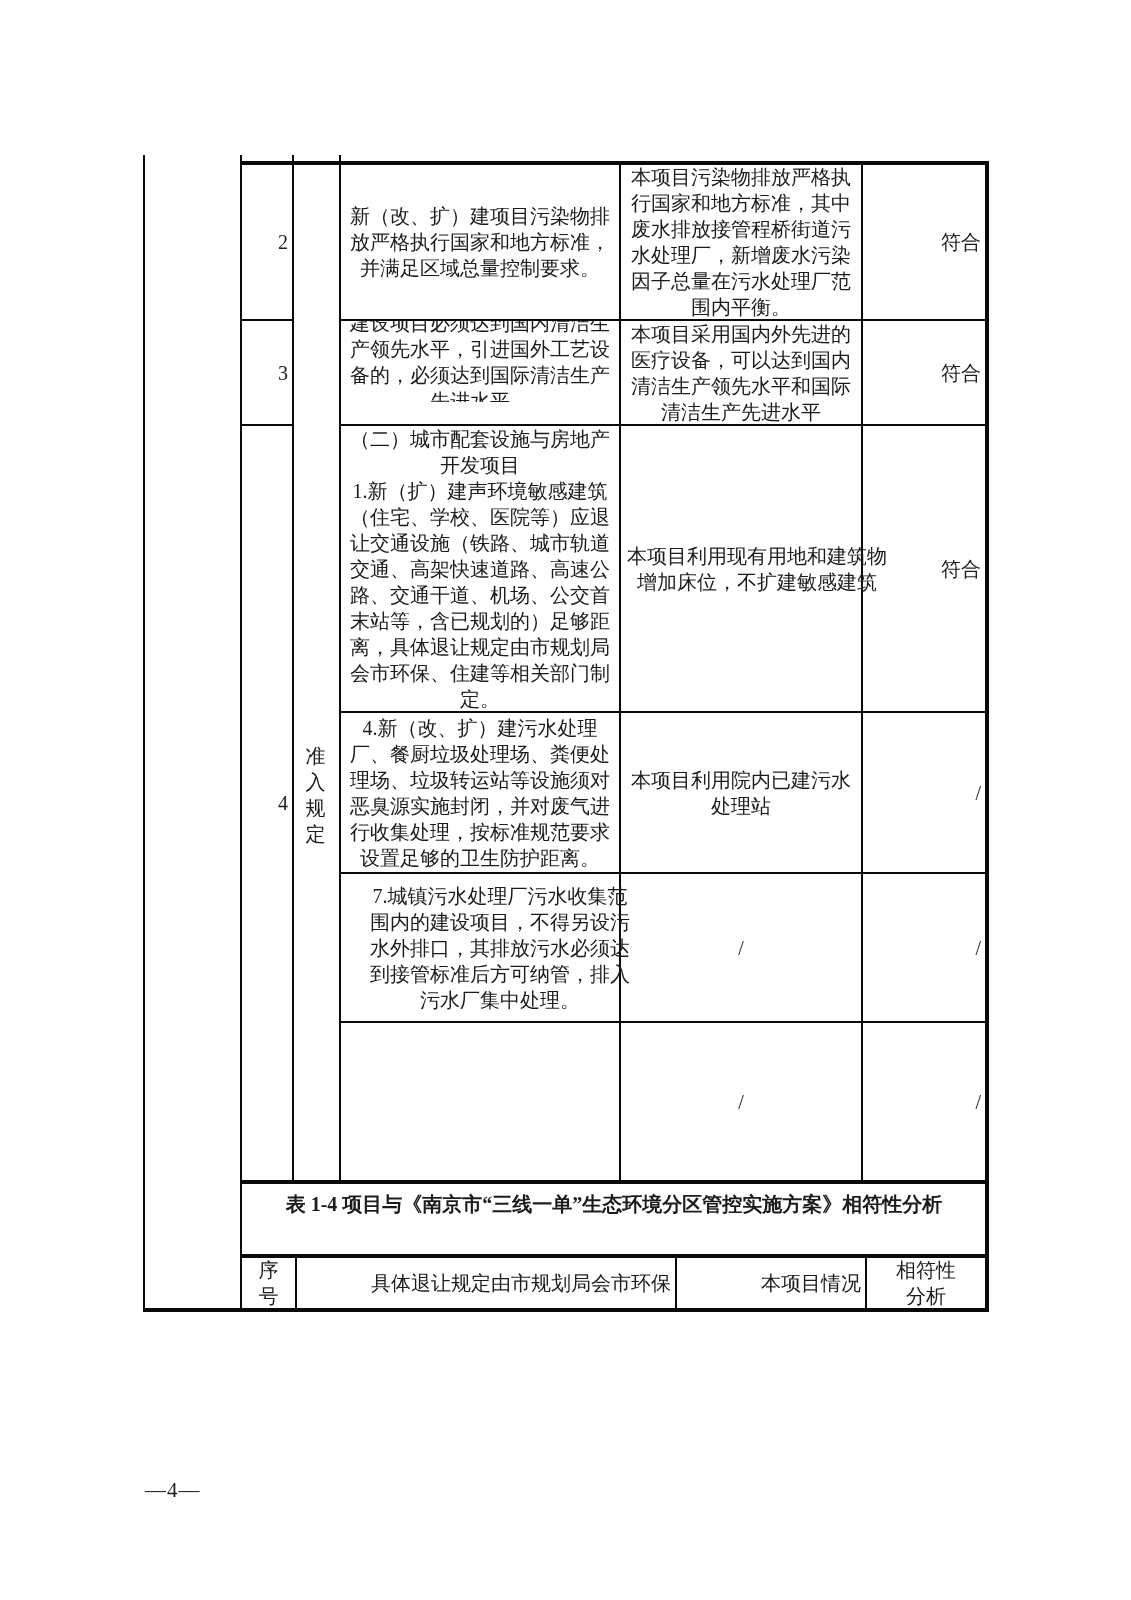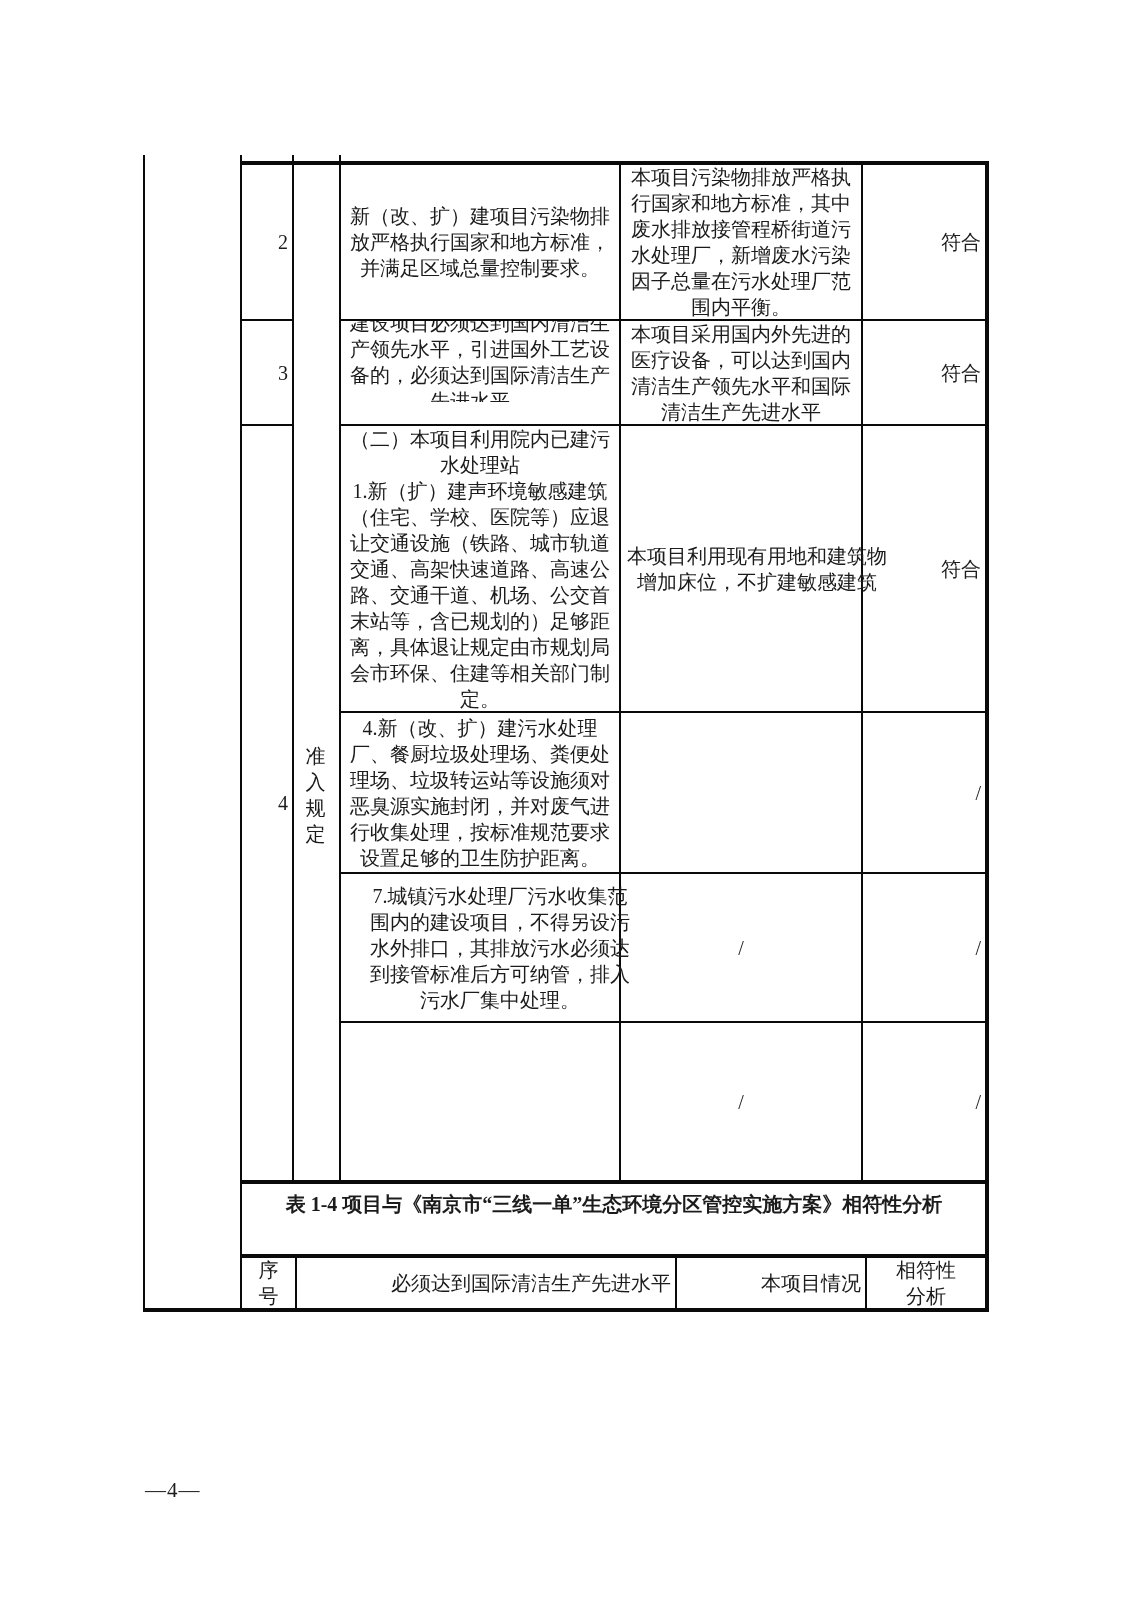--- a/index.html
+++ b/index.html
@@ -85,38 +85,41 @@
     <span class="stacked">准入规定</span>
   </div>
 
   <div class="cell" style="left:341px; top:165px; width:278px; height:154px;">
     <div class="para">新（改、扩）建项目污染物排放严格执行国家和地方标准，并满足区域总量控制要求。</div>
   </div>
   <div class="cell" style="left:341px; top:321px; width:278px; height:81px;">
     <div class="para">建设项目必须达到国内清洁生产领先水平，引进国外工艺设备的，必须达到国际清洁生产先进水平。</div>
   </div>
   <div class="cell" style="left:341px; top:426px; width:278px; height:285px;">
-    <div class="para">（二）本项目利用院内已建污水处理站</div>
+    <div class="para">（二）城市配套设施与房地产开发项目</div>
     <div class="para">1.新（扩）建声环境敏感建筑（住宅、学校、医院等）应退让交通设施（铁路、城市轨道交通、高架快速道路、高速公路、交通干道、机场、公交首末站等，含已规划的）足够距离，具体退让规定由市规划局会市环保、住建等相关部门制定。</div>
   </div>
   <div class="cell" style="left:341px; top:713px; width:278px; height:159px;">
     <div class="para">4.新（改、扩）建污水处理厂、餐厨垃圾处理场、粪便处理场、垃圾转运站等设施须对恶臭源实施封闭，并对废气进行收集处理，按标准规范要求设置足够的卫生防护距离。</div>
   </div>
   <div class="cell" style="left:361px; top:874px; width:278px; height:147px;">
     <div class="para">7.城镇污水处理厂污水收集范围内的建设项目，不得另设污水外排口，其排放污水必须达到接管标准后方可纳管，排入污水厂集中处理。</div>
   </div>
 
   <div class="cell sit" style="left:621px; top:165px; width:240px; height:154px;">
     <div class="para">本项目污染物排放严格执行国家和地方标准，其中废水排放接管程桥街道污水处理厂，新增废水污染因子总量在污水处理厂范围内平衡。</div>
   </div>
   <div class="cell sit" style="left:621px; top:321px; width:240px; height:103px;">
     <div class="para">本项目采用国内外先进的医疗设备，可以达到国内清洁生产领先水平和国际清洁生产先进水平</div>
   </div>
   <div class="cell sit" style="left:621px; top:426px; width:272px; height:285px;">
     <div class="para">本项目利用现有用地和建筑物增加床位，不扩建敏感建筑</div>
+  </div>
+  <div class="cell sit" style="left:621px; top:713px; width:240px; height:159px;">
+    <div class="para">本项目利用院内已建污水处理站</div>
   </div>
   <div class="cell sit" style="left:621px; top:874px; width:240px; height:147px;">
     <div class="para">/</div>
   </div>
   <div class="cell sit" style="left:621px; top:1023px; width:240px; height:157px;">
     <div class="para">/</div>
   </div>
 
   <div class="cell" style="left:863px; top:165px; width:122px; height:154px;">
     <span>符合</span>
@@ -136,21 +139,21 @@
   <div class="cell" style="left:863px; top:1023px; width:122px; height:157px;">
     <span>/</span>
   </div>
 
   <div class="caption" style="left:243px; top:1182px; width:742px; height:72px;">表 1-4 项目与《南京市“三线一单”生态环境分区管控实施方案》相符性分析</div>
 
   <div class="cell" style="left:242px; top:1258px; width:53px; height:50px; padding:0;">
     <span class="stacked">序号</span>
   </div>
   <div class="cell" style="left:297px; top:1258px; width:378px; height:50px;">
-    <span>必须达到国际清洁生产先进水平</span>
+    <span>具体退让规定由市规划局会市环保</span>
   </div>
   <div class="cell" style="left:677px; top:1258px; width:188px; height:50px;">
     <span>本项目情况</span>
   </div>
   <div class="cell" style="left:867px; top:1258px; width:118px; height:50px; padding:0;">
     <span style="display:block; width:3.2em; margin:0 auto; word-break:break-all;">相符性分析</span>
   </div>
 
   <div class="pageno" style="left:145px; top:1478px;">—4—</div>
 

